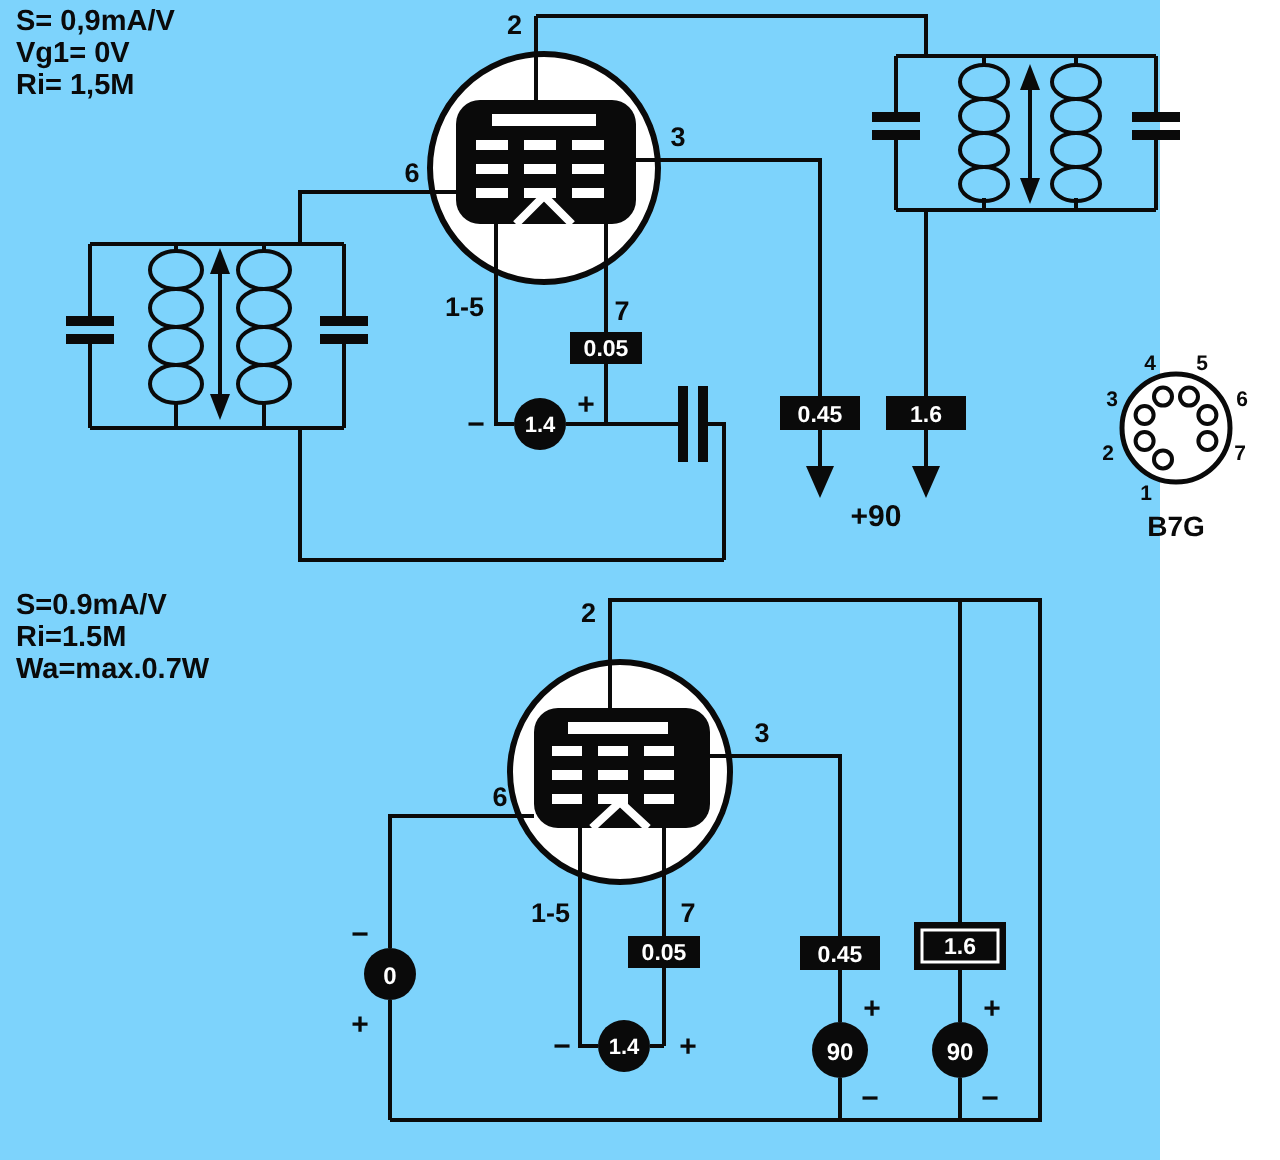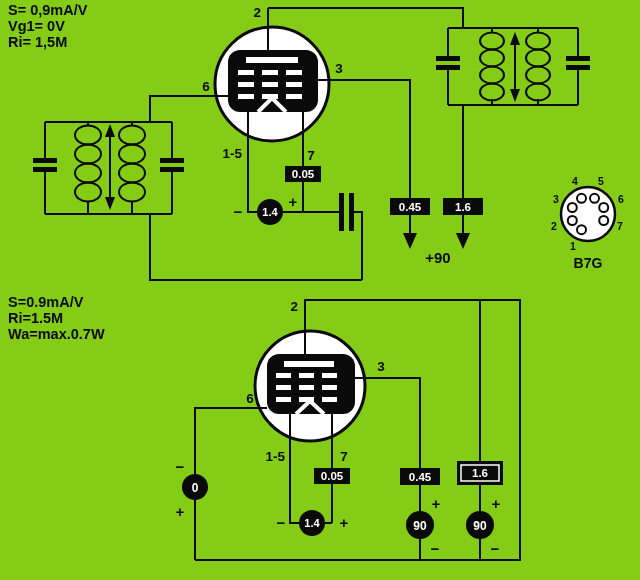--- a/index.html
+++ b/index.html
@@ -1,16 +1,16 @@
 <!DOCTYPE html>
 <html><head>
 <meta charset="utf-8">
 <style>
   html,body{margin:0;padding:0;background:#fff;}
-  #page{width:640px;height:580px;position:relative;background:#84cc16;}
+  #page{width:580px;height:580px;position:relative;background:#7dd3fc;}
   svg text{font-family:"Liberation Sans","DejaVu Sans",sans-serif;font-weight:bold;fill:#0a0a0a;}
   .param{font-size:14.5px;}
   .lbl{font-size:13.5px;}
   .boxtxt{font-size:11.5px;fill:#fff;}
   .battxt{font-size:11px;fill:#fff;}
   .battxt2{font-size:12px;fill:#fff;}
   .sign{font-size:15px;}
   .pinnum{font-size:10.5px;}
   .basetxt{font-size:14px;}
   .wire{stroke:#0a0a0a;stroke-width:2;fill:none;}

